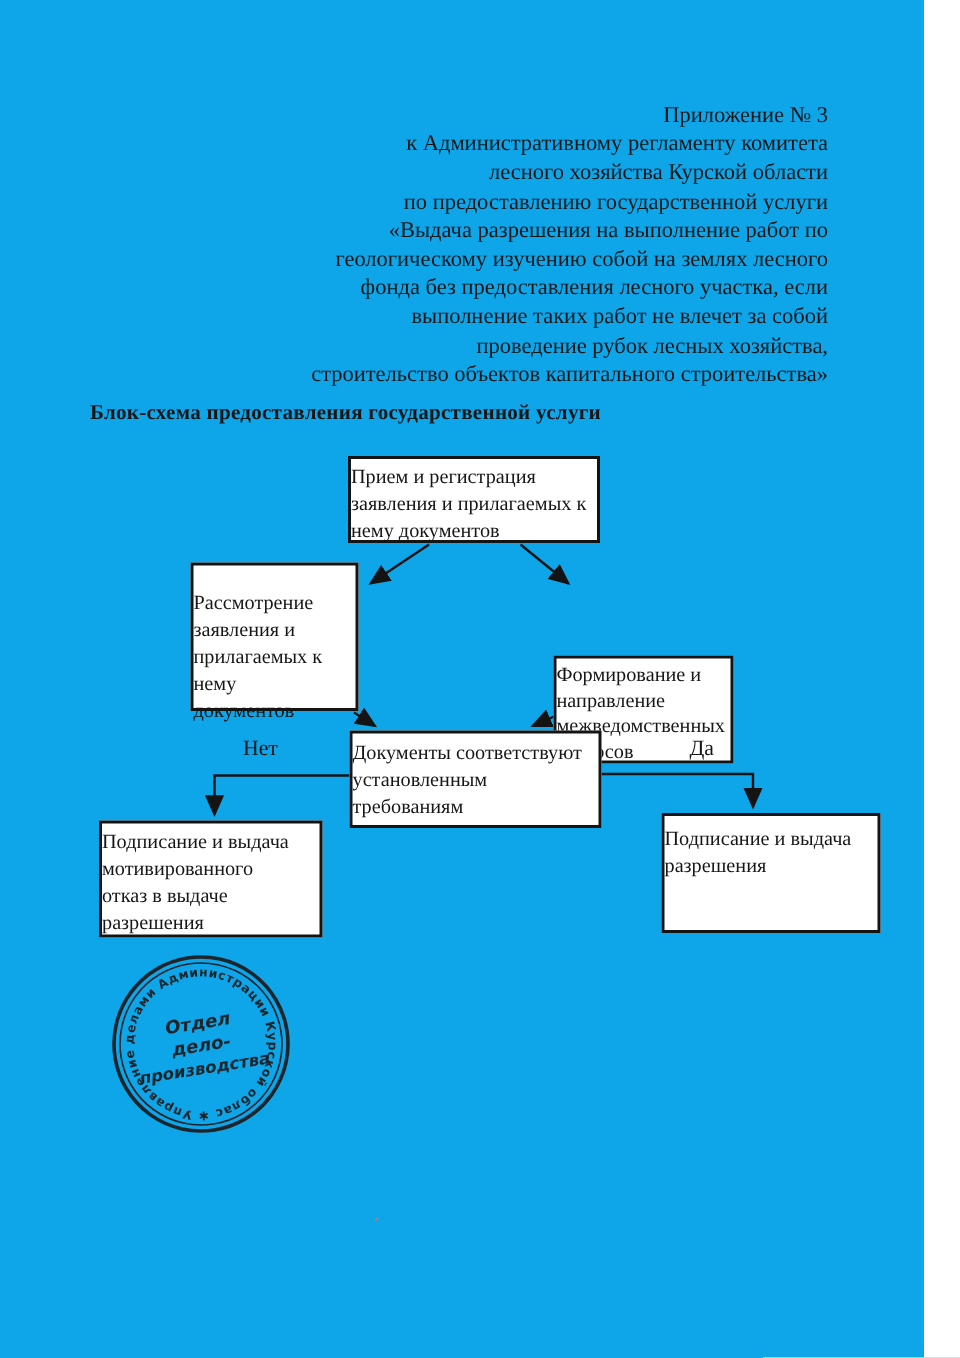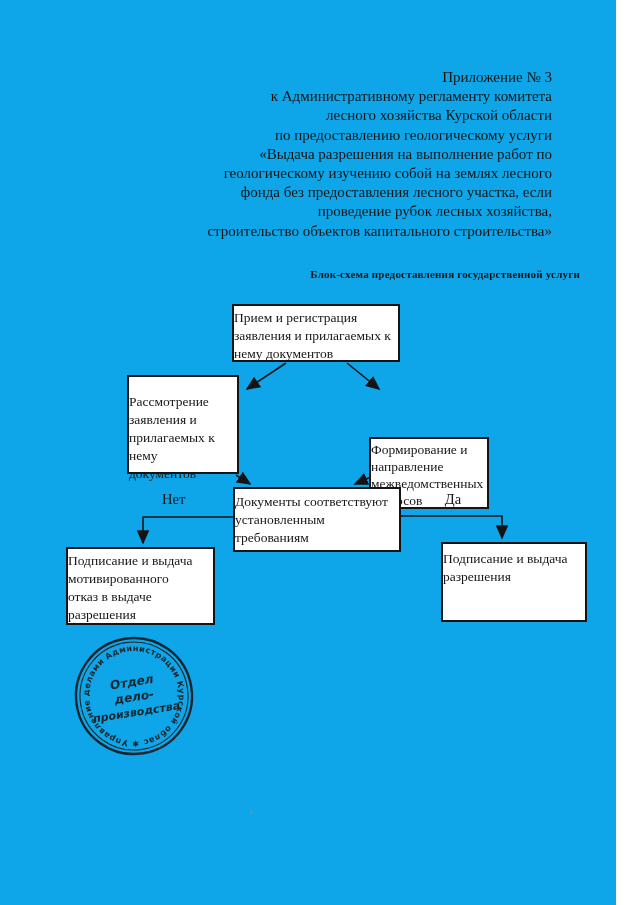--- a/index.html
+++ b/index.html
@@ -3,58 +3,59 @@
 <meta charset="utf-8">
 <style>
   html,body{margin:0;padding:0;background:#fff;}
   .page{position:relative;width:616px;height:905px;background:#0ea5e9;overflow:hidden;
         font-family:"Liberation Serif","DejaVu Serif",serif;color:#161616;}
   
   .appendix{position:absolute;top:68px;right:64px;width:420px;text-align:right;
             font-size:15px;line-height:19.2px;}
   .appendix div{white-space:nowrap;}
   
-  .fc-title{position:absolute;top:268px;left:60px;width:520px;text-align:right;
-            font-weight:bold;font-size:11px;letter-spacing:.2px;}
+  .fc-title{position:absolute;top:268px;left:60px;width:520px;text-align:left;
+            font-weight:bold;font-size:14px;letter-spacing:.2px;}
   
   .node{position:absolute;box-sizing:border-box;border:2px solid #141414;background:#fff;
         font-size:13.5px;line-height:18px;white-space:pre-line;z-index:2;}
   .n-intake {left:232px;top:304px;width:168px;height:58px;padding-top:3px;}
   .n-review {left:127px;top:375px;width:112px;height:99px;padding-top:16px;}
   .n-requests{left:369px;top:408px;width:120px;height:72px;padding-top:2px;line-height:17px;margin-top:29px;}
   .n-decision{left:233px;top:487px;width:168px;height:65px;padding-top:4px;}
   .n-refusal{left:66px;top:547px;width:149px;height:78px;padding-top:3px;}
   .n-permit {left:441px;top:542px;width:146px;height:80px;padding-top:6px;}
   
   .blabel{position:absolute;font-size:14.5px;z-index:2;}
   .b-no {left:162px;top:491px;width:56px;text-align:left;}
-  .b-yes{left:430px;top:491px;width:46px;text-align:center;}
+  .b-yes{left:430px;top:491px;width:46px;text-align:right;}
   
   .connectors{position:absolute;left:0;top:0;z-index:1;}
   
   .stamp{position:absolute;left:70px;top:632px;z-index:2;opacity:.92;}
   .stamp .ring-txt{font-family:"DejaVu Sans",sans-serif;font-size:8.2px;font-weight:bold;
                    letter-spacing:.45px;fill:#1c1c1c;}
   .stamp .ctr{font-family:"DejaVu Sans",sans-serif;font-style:italic;font-weight:bold;
               fill:#1c1c1c;text-anchor:middle;}
   .speck{position:absolute;left:250px;top:812px;width:2px;height:2px;background:#8a8a8a;}
 </style>
 </head>
 <body>
 
 <div class="page">
 
   <div class="appendix">
     <div>Приложение № 3</div>
     <div>к Административному регламенту комитета</div>
     <div>лесного хозяйства Курской области</div>
-    <div>по предоставлению геологическому услуги</div>
+    <div>по предоставлению государственной услуги</div>
     <div>«Выдача разрешения на выполнение работ по</div>
     <div>геологическому изучению собой на землях лесного</div>
     <div>фонда без предоставления лесного участка, если</div>
+    <div>выполнение таких работ не влечет за собой</div>
     <div>проведение рубок лесных хозяйства,</div>
     <div>строительство объектов капитального строительства»</div>
   </div>
 
   <div class="fc-title">Блок-схема предоставления государственной услуги</div>
 
   <svg class="connectors" width="640" height="905" viewBox="0 0 640 905">
     <defs>
       <marker id="arw" markerWidth="10" markerHeight="8" refX="8" refY="4" orient="auto">
         <path d="M0,0 L9,4 L0,8 z" fill="#141414"></path>

